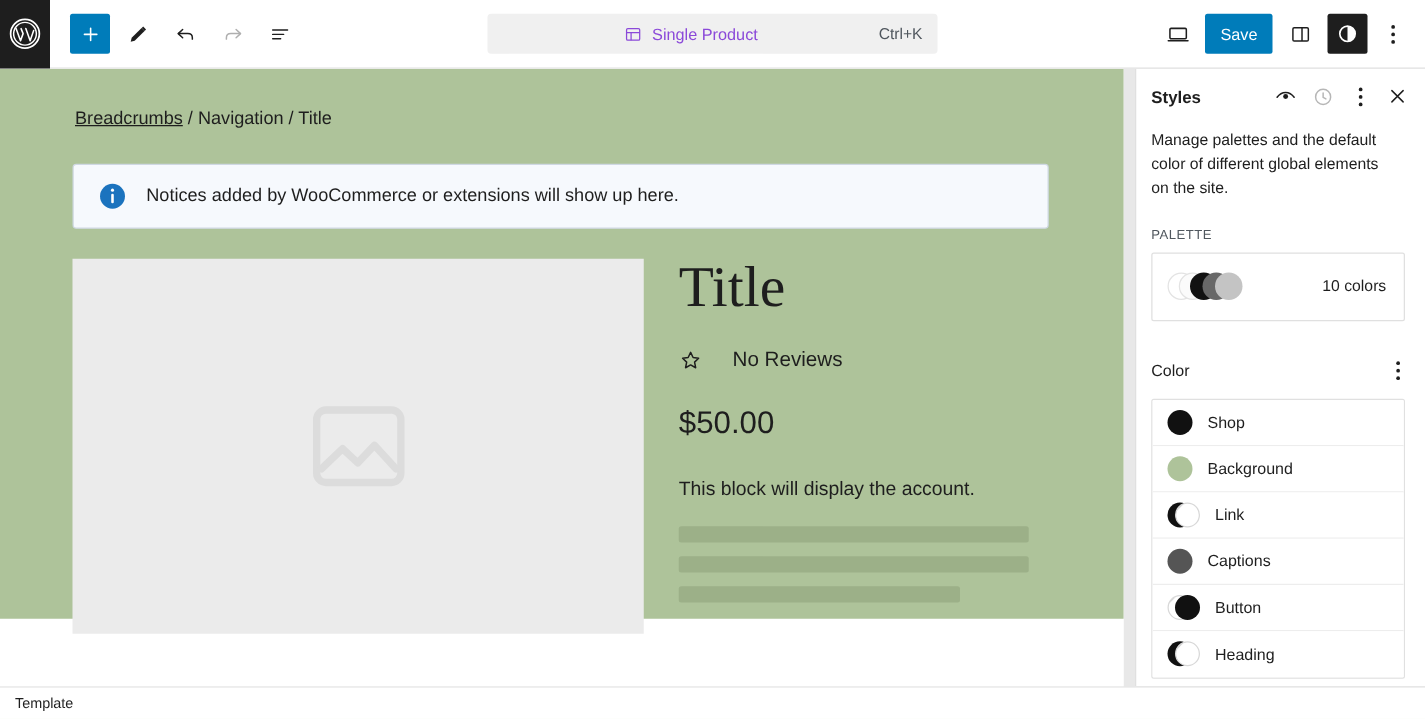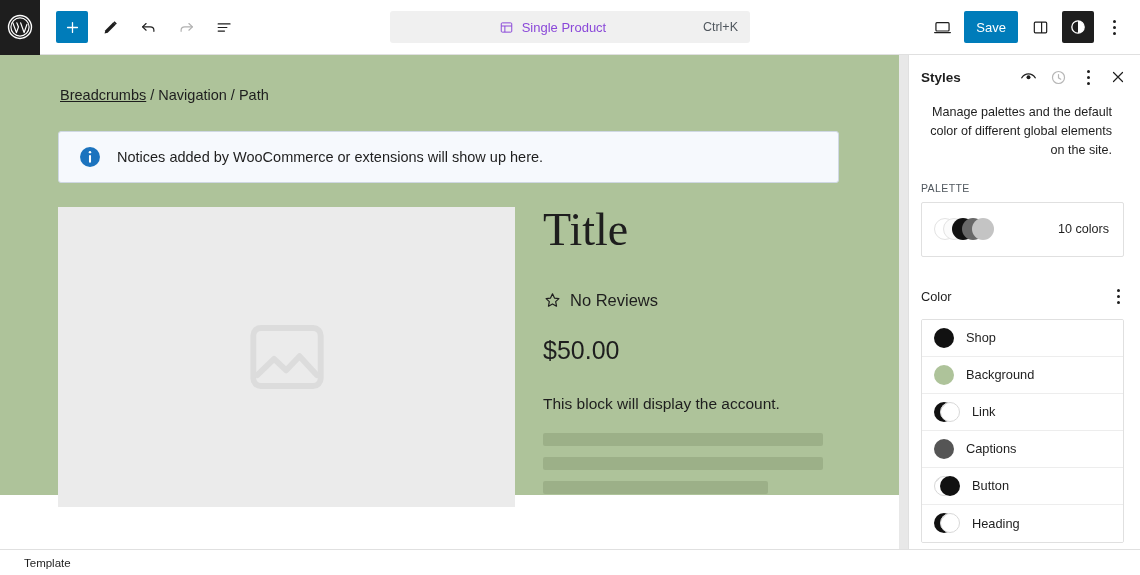--- a/index.html
+++ b/index.html
@@ -82,39 +82,39 @@
   }
   .notice-txt { font-size: 14.5px; color: #1e1e1e; }
 
   .product { display: flex; margin-top: 24px; }
   .prod-img {
     width: 457px; flex: 0 0 457px; margin-left: 58px; background: #ebebeb; height: 300px;
     display: flex; align-items: center; justify-content: center;
   }
   .prod-info { padding-left: 28px; flex: 1; }
   .prod-title { font-family: "Liberation Serif", serif; font-size: 46px; color: #1e1e1e; line-height: 1; }
-  .reviews { display: flex; align-items: center; gap: 8px; margin-top: 38px; }
+  .reviews { display: flex; align-items: center; gap: 24px; margin-top: 26px; }
   .reviews span { font-size: 16.5px; color: #1e1e1e; }
   .price { font-size: 25px; color: #1e1e1e; margin-top: 26px; }
   .excerpt { font-size: 15.5px; color: #1e1e1e; margin-top: 30px; }
   .skel { margin-top: 20px; }
   .skel i { display: block; height: 13px; background: #9cb088; border-radius: 2px; margin-bottom: 11px; }
   .skel i.w1 { width: 280px; }
   .skel i.w2 { width: 280px; }
   .skel i.w3 { width: 225px; }
 
   .gutter { width: 9px; flex: 0 0 9px; background: #e8e8e8; }
 
   
   .sidebar { flex: 1; background: #fff; border-left: 1px solid #e0e0e0; display: flex; flex-direction: column; }
   .sb-head { height: 44px; display: flex; align-items: center; padding: 0 8px 0 12px; gap: 2px; }
   .sb-title { font-size: 13.5px; font-weight: bold; color: #1e1e1e; margin-right: auto; }
   .sb-ibtn { width: 28px; height: 28px; display: flex; align-items: center; justify-content: center; }
   .sb-ibtn.dim { opacity: .32; }
-  .sb-desc { padding: 4px 28px 0 12px; font-size: 12.6px; line-height: 1.5; color: #1e1e1e; text-align: right; }
+  .sb-desc { padding: 4px 28px 0 12px; font-size: 12.6px; line-height: 1.5; color: #1e1e1e; }
   .sb-label { padding: 22px 12px 8px; font-size: 10.5px; letter-spacing: .4px; color: #50575e; }
 
   .palette-row {
     margin: 0 16px 0 12px; border: 1px solid #e0e0e0; border-radius: 2px; height: 55px;
     display: flex; align-items: center; padding: 0 14px 0 12px;
   }
   .swatches { position: relative; width: 62px; height: 22px; }
   .swatches i { position: absolute; top: 0; width: 22px; height: 22px; border-radius: 50%; display: block; }
   .pal-count { margin-left: auto; font-size: 12.6px; color: #1e1e1e; }
 
@@ -137,21 +137,21 @@
     content: ""; position: absolute; left: 50%; top: -4px; width: 1px; height: 30px;
     background: #d0d0d0; transform: rotate(45deg); transform-origin: top center;
   }
   .single { width: 20px; height: 20px; border-radius: 50%; flex: 0 0 20px; display: block; }
 
   
   .footer {
     height: 26px; flex: 0 0 26px; background: #fff; border-top: 1px solid #e0e0e0;
     display: flex; align-items: center; padding-left: 12px;
   }
-  .footer .t { font-size: 11.5px; color: #1e1e1e; margin-left: 12px; }
+  .footer .t { font-size: 11.5px; color: #1e1e1e; }
 </style>
 </head>
 <body>
 
 <div class="app">
 
   <div class="topbar">
     <div class="wp-logo">
       <svg width="26" height="26" viewBox="0 0 24 24" aria-hidden="true">
         <circle cx="12" cy="12" r="10.6" fill="none" stroke="#fff" stroke-width="1.3"></circle>
@@ -231,21 +231,21 @@
     </div>
   </div>
 
   <div class="body">
 
     <div class="canvas-wrap">
 
 
       <div class="canvas">
         <div class="crumbs">
-          <span class="link">Breadcrumbs</span><span> / Navigation / Path</span>
+          <span class="link">Breadcrumbs</span><span> / Navigation / Title</span>
         </div>
 
         <div class="notice">
           <svg width="26" height="26" viewBox="0 0 24 24">
             <circle cx="12" cy="12" r="9.2" fill="#1b73be"></circle>
             <rect x="11.05" y="10.2" width="1.9" height="7" rx=".9" fill="#fff"></rect>
             <circle cx="12" cy="7.5" r="1.15" fill="#fff"></circle>
           </svg>
           <span class="notice-txt">Notices added by WooCommerce or extensions will show up here.</span>
         </div>

